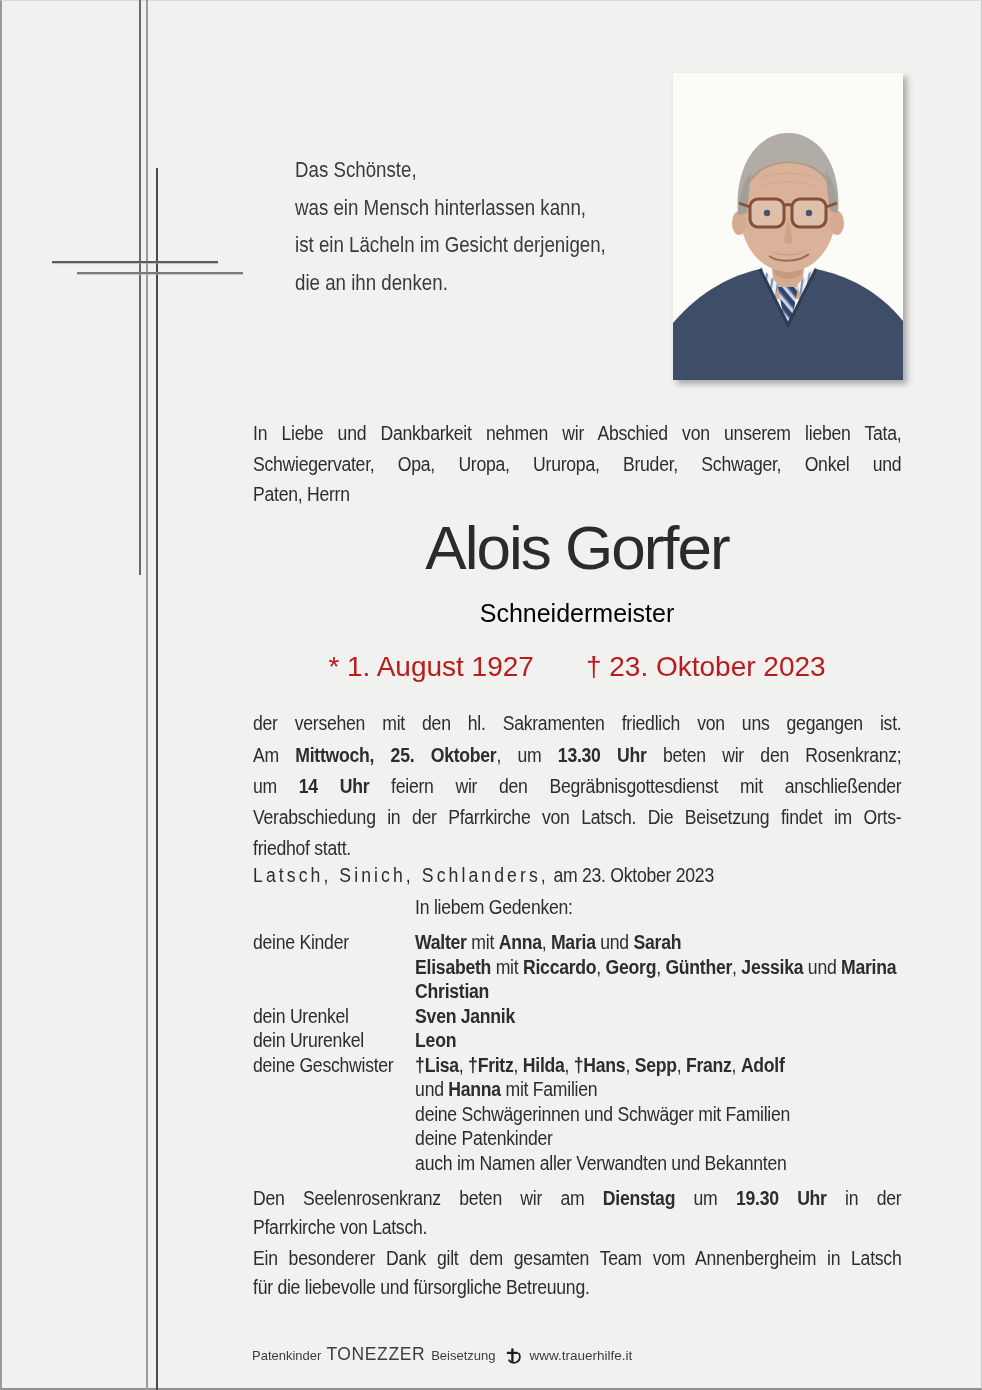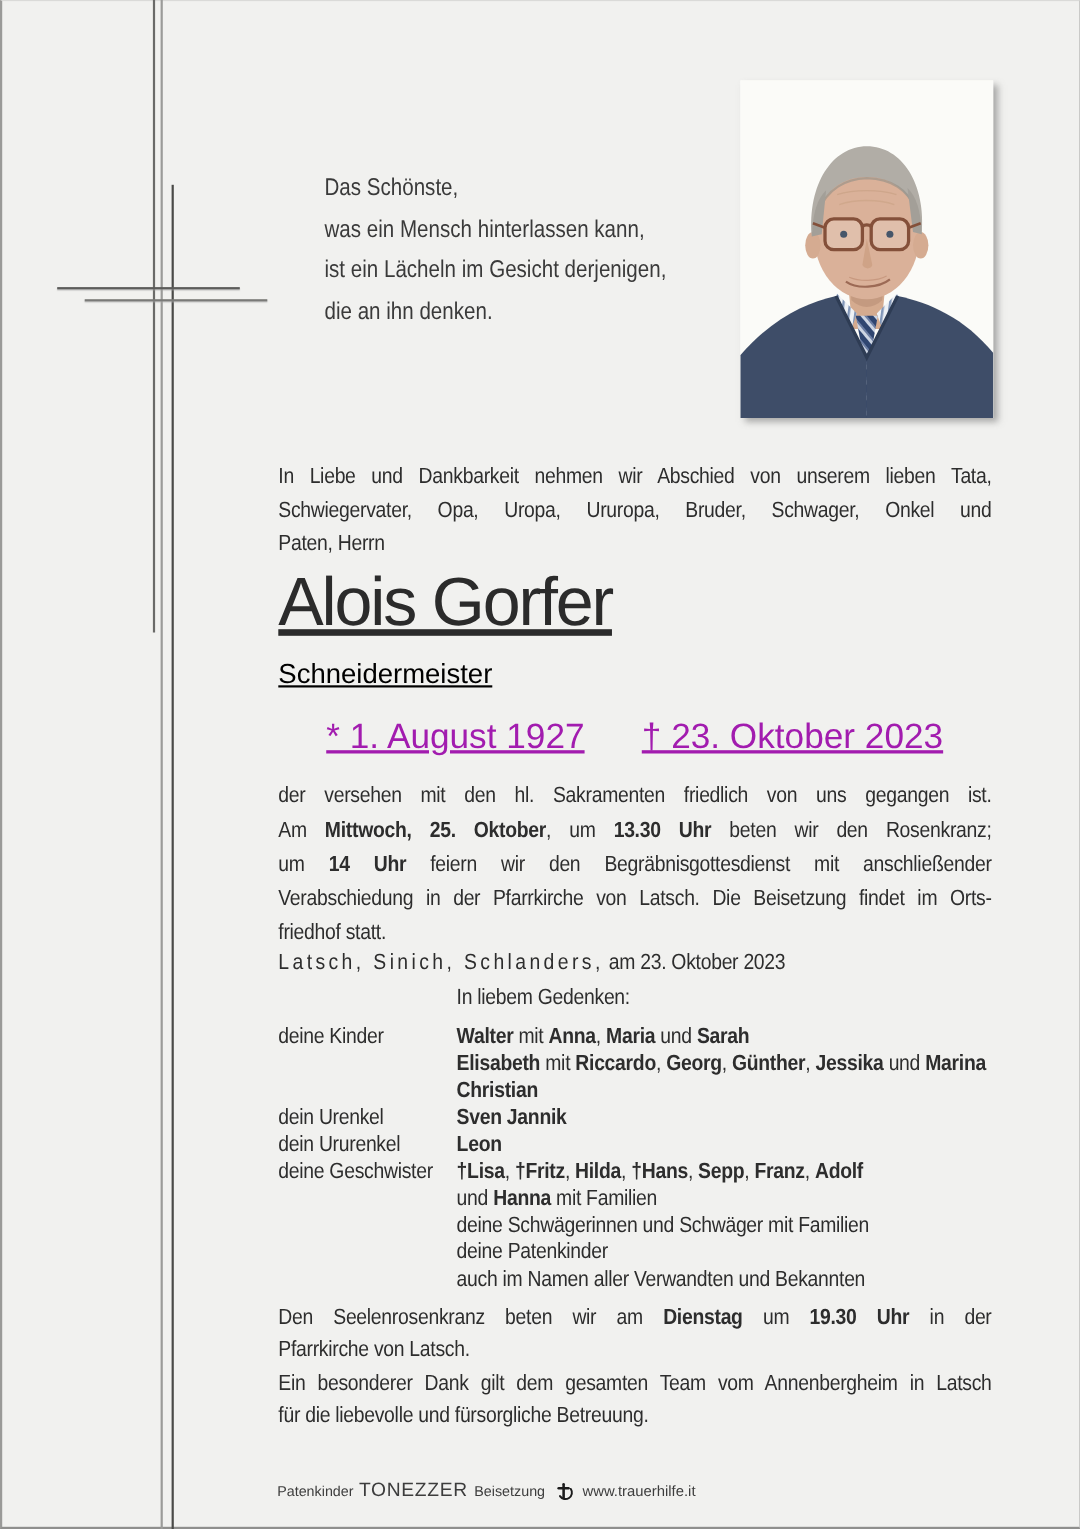--- a/index.html
+++ b/index.html
@@ -24,24 +24,24 @@
   .quote{position:absolute;left:295px;top:151px;width:430px;
     font-size:22px;line-height:37.5px;color:#3a3a3a;
     transform:scaleX(.85);transform-origin:left top;}
 
   
   .photo{position:absolute;left:673px;top:73px;width:230px;height:307px;
     background:#fbfbf8;box-shadow:4px 4px 6px rgba(110,110,110,.55);}
   .photo svg{display:block;}
 
   
-  .centerblock{position:absolute;left:253px;width:648px;text-decoration:underline;}
+  .centerblock{position:absolute;left:253px;width:648px;text-align:center;}
   .name{top:512px;font-size:62px;letter-spacing:-2px;color:#2b2b2b;}
   .profession{top:599px;font-size:25px;color:#000000;}
-  .dates{top:651px;font-size:32px;display:flex;justify-content:center;gap:52px;color:#a21caf;}
+  .dates{top:651px;font-size:28px;display:flex;justify-content:center;gap:52px;color:#b91c1c;}
 
   
   .main{position:absolute;left:253px;top:0;width:736px;height:1390px;
     transform:scaleX(.881);transform-origin:left top;
     font-size:20px;letter-spacing:-0.3px;color:#2d2d2d;}
   .main .block{position:absolute;width:736px;}
   .intro{top:418px;line-height:30.5px;}
   .passing{top:708px;line-height:30px;}
   .funeral{top:740px;line-height:31px;}
   .dateline{top:864px;}

